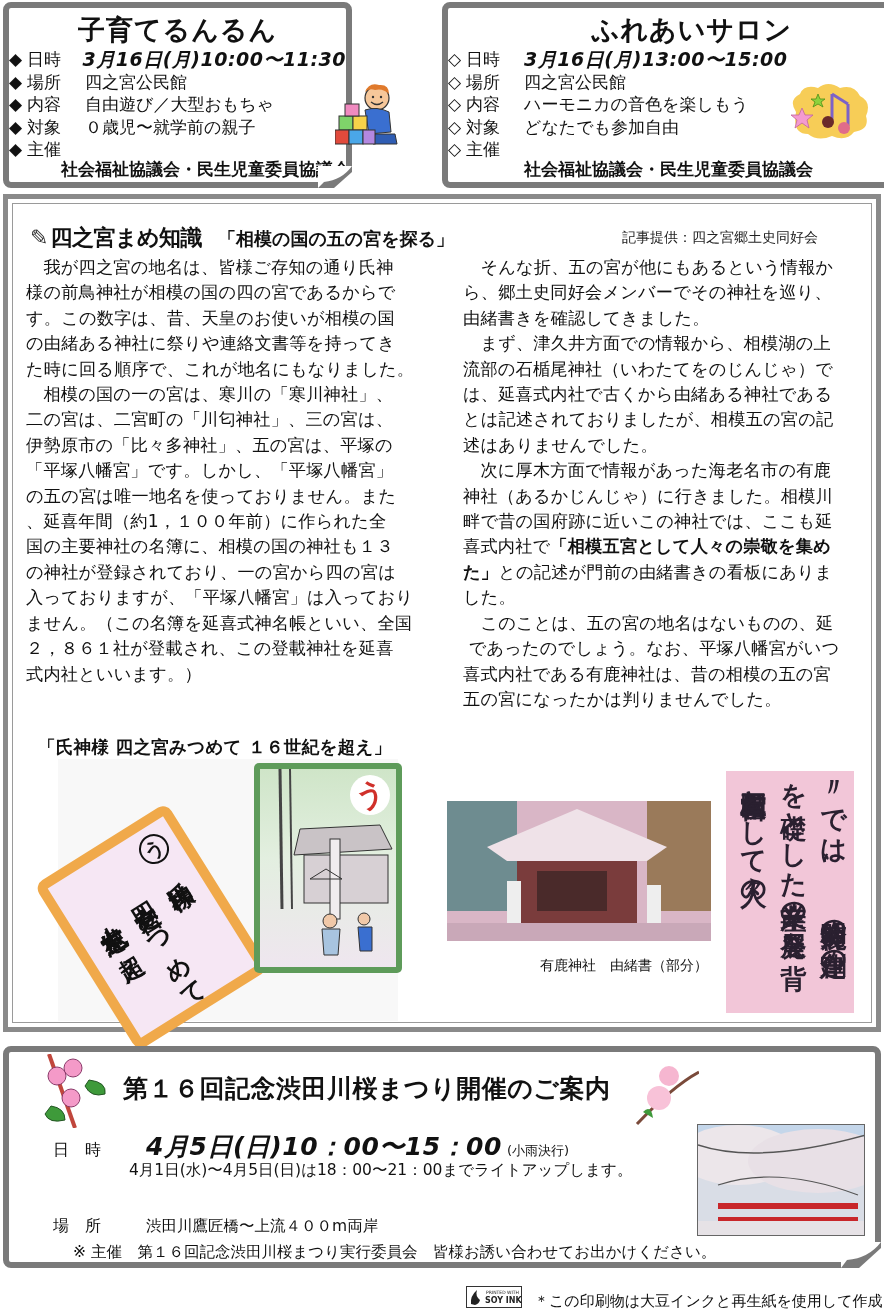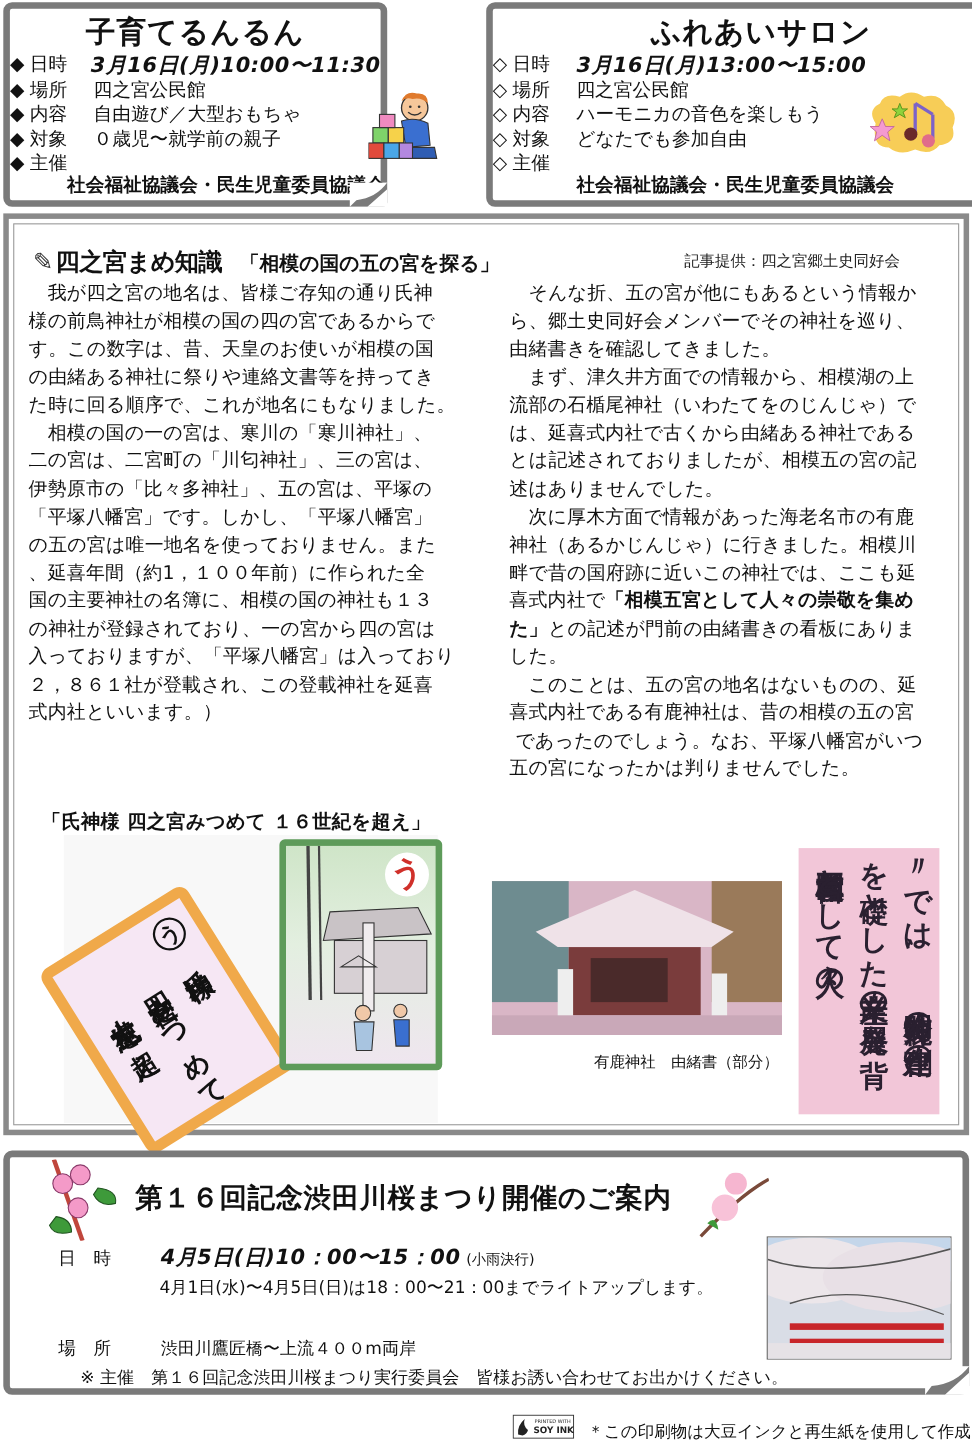--- a/index.html
+++ b/index.html
@@ -99,21 +99,21 @@
   
   .sakura-box {
     position: absolute; left: 3px; top: 1046px; width: 878px; height: 222px;
     border: 6px solid #7a7a7a; border-radius: 8px; background: #fff;
   }
   .sakura-title {
     position: absolute; left: 114px; top: 20px; font-size: 25px; font-weight: bold; letter-spacing: 0.5px; white-space: nowrap;
   }
   .sakura-row { position: absolute; white-space: nowrap; }
   .sakura-row .lbl { display: inline-block; width: 88px; font-size: 16px; }
-  .sakura-row .date { font-size: 19px; font-weight: bold; font-style: italic; letter-spacing: 0.5px; }
+  .sakura-row .date { font-size: 25px; font-weight: bold; font-style: italic; letter-spacing: 0.5px; }
   .sakura-row .small { font-size: 13px; }
   .sakura-row .txt { font-size: 15.5px; }
   .photo-sakura { position: absolute; left: 688px; top: 72px; width: 168px; height: 112px; border: 1px solid #666; overflow: hidden; }
 
   .flower-left { position: absolute; left: 26px; top: 2px; width: 80px; height: 74px; }
   .flower-right { position: absolute; left: 624px; top: 14px; width: 66px; height: 60px; }
 
   
   .soy-logo { position: absolute; left: 466px; top: 1286px; width: 56px; height: 22px; }
   .footer-note { position: absolute; left: 534px; top: 1292px; font-size: 15px; white-space: nowrap; color: #111; }
@@ -226,20 +226,21 @@
     <p>た時に回る順序で、これが地名にもなりました。</p>
     <p>　相模の国の一の宮は、寒川の「寒川神社」、</p>
     <p>二の宮は、二宮町の「川匂神社」、三の宮は、</p>
     <p>伊勢原市の「比々多神社」、五の宮は、平塚の</p>
     <p>「平塚八幡宮」です。しかし、「平塚八幡宮」</p>
     <p>の五の宮は唯一地名を使っておりません。また</p>
     <p>、延喜年間（約1，１００年前）に作られた全</p>
     <p>国の主要神社の名簿に、相模の国の神社も１３</p>
     <p>の神社が登録されており、一の宮から四の宮は</p>
     <p>入っておりますが、「平塚八幡宮」は入っており</p>
+    <p>ません。（この名簿を延喜式神名帳といい、全国</p>
     <p>２，８６１社が登載され、この登載神社を延喜</p>
     <p>式内社といいます。）</p>
   </div>
   <div class="slogan">「氏神様 四之宮みつめて １６世紀を超え」</div>
 
   <div class="col right">
     <p>　そんな折、五の宮が他にもあるという情報か</p>
     <p>ら、郷土史同好会メンバーでその神社を巡り、</p>
     <p>由緒書きを確認してきました。</p>
     <p>　まず、津久井方面での情報から、相模湖の上</p>
@@ -247,22 +248,22 @@
     <p>は、延喜式内社で古くから由緒ある神社である</p>
     <p>とは記述されておりましたが、相模五の宮の記</p>
     <p>述はありませんでした。</p>
     <p>　次に厚木方面で情報があった海老名市の有鹿</p>
     <p>神社（あるかじんじゃ）に行きました。相模川</p>
     <p>畔で昔の国府跡に近いこの神社では、ここも延</p>
     <p><span>喜式内社で</span><span class="em">「相模五宮として人々の崇敬を集め</span></p>
     <p><span class="em">た」</span><span>との記述が門前の由緒書きの看板にありま</span></p>
     <p>した。</p>
     <p>　このことは、五の宮の地名はないものの、延</p>
+    <p> であったのでしょう。なお、平塚八幡宮がいつ</p>
     <p>喜式内社である有鹿神社は、昔の相模の五の宮</p>
-    <p> であったのでしょう。なお、平塚八幡宮がいつ</p>
     <p>五の宮になったかは判りませんでした。</p>
   </div>
 
   <div class="karuta-area">
     <div class="karuta-text-card">
       <div class="hira">う</div>
       <div class="vt" style="right:12px;">氏神様</div>
       <div class="vt" style="right:52px;">四之宮みつめて</div>
       <div class="vt" style="right:92px;">十六世紀を超え</div>
     </div>
@@ -324,21 +325,21 @@
     <circle cx="36" cy="10" r="10" fill="#f6b6d0"></circle>
     <circle cx="26" cy="32" r="12" fill="#f8c2d8"></circle>
     <path d="M10 46 Q18 38 20 52Z" fill="#3e9a3a"></path>
   </svg>
 
   <div class="sakura-row" style="left:44px; top:78px;">
     <span class="lbl">日　時</span>
     <span class="date">4月5日(日)10：00〜15：00</span>
     <span class="small">(小雨決行)</span>
   </div>
-  <div class="sakura-row txt" style="left:136px; top:108px; font-size:15.5px;">4月1日(水)〜4月5日(日)は18：00〜21：00までライトアップします。</div>
+  <div class="sakura-row txt" style="left:120px; top:108px; font-size:15.5px;">4月1日(水)〜4月5日(日)は18：00〜21：00までライトアップします。</div>
   <div class="sakura-row" style="left:44px; top:164px;">
     <span class="lbl">場　所</span>
     <span class="txt">渋田川鷹匠橋〜上流４００m両岸</span>
   </div>
   <div class="sakura-row txt" style="left:64px; top:190px; font-size:15.5px;">※ 主催　第１６回記念渋田川桜まつり実行委員会　皆様お誘い合わせてお出かけください。</div>
 
   <div class="photo-sakura">
     <svg width="168" height="112" viewBox="0 0 168 112">
       <rect width="168" height="112" fill="#d9dde6"></rect>
       <rect width="168" height="40" fill="#c4d6ea"></rect>

